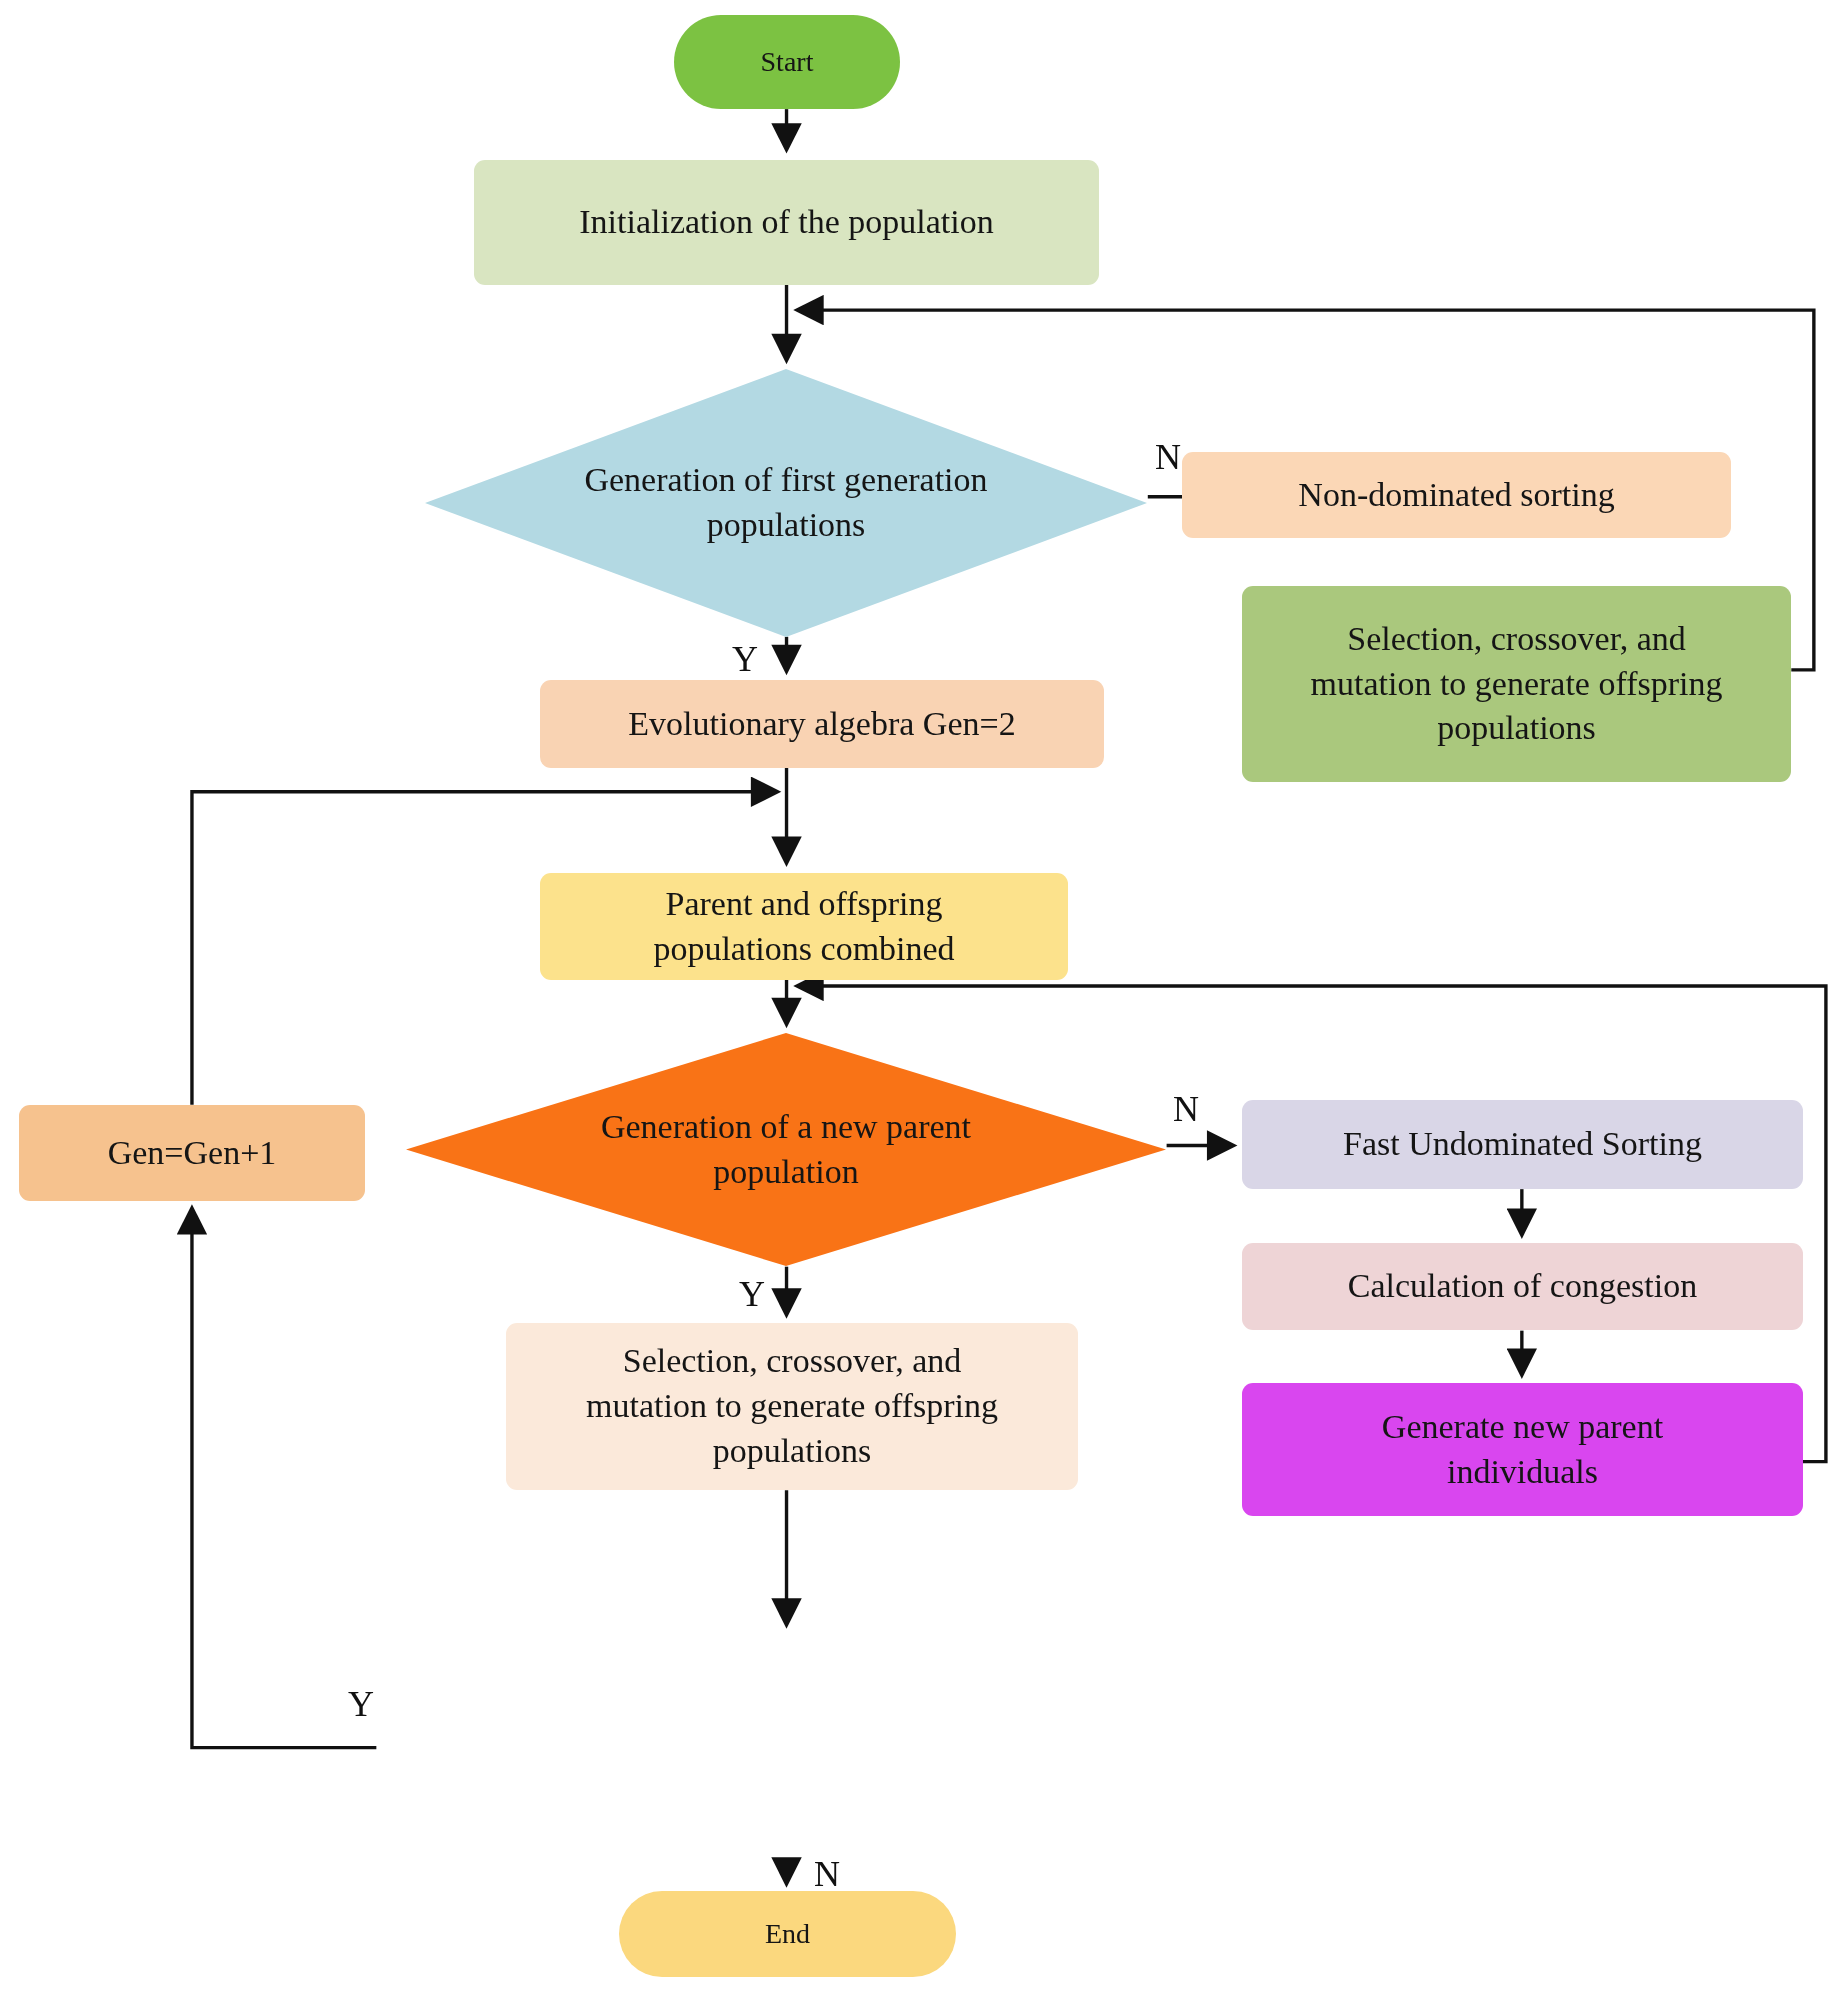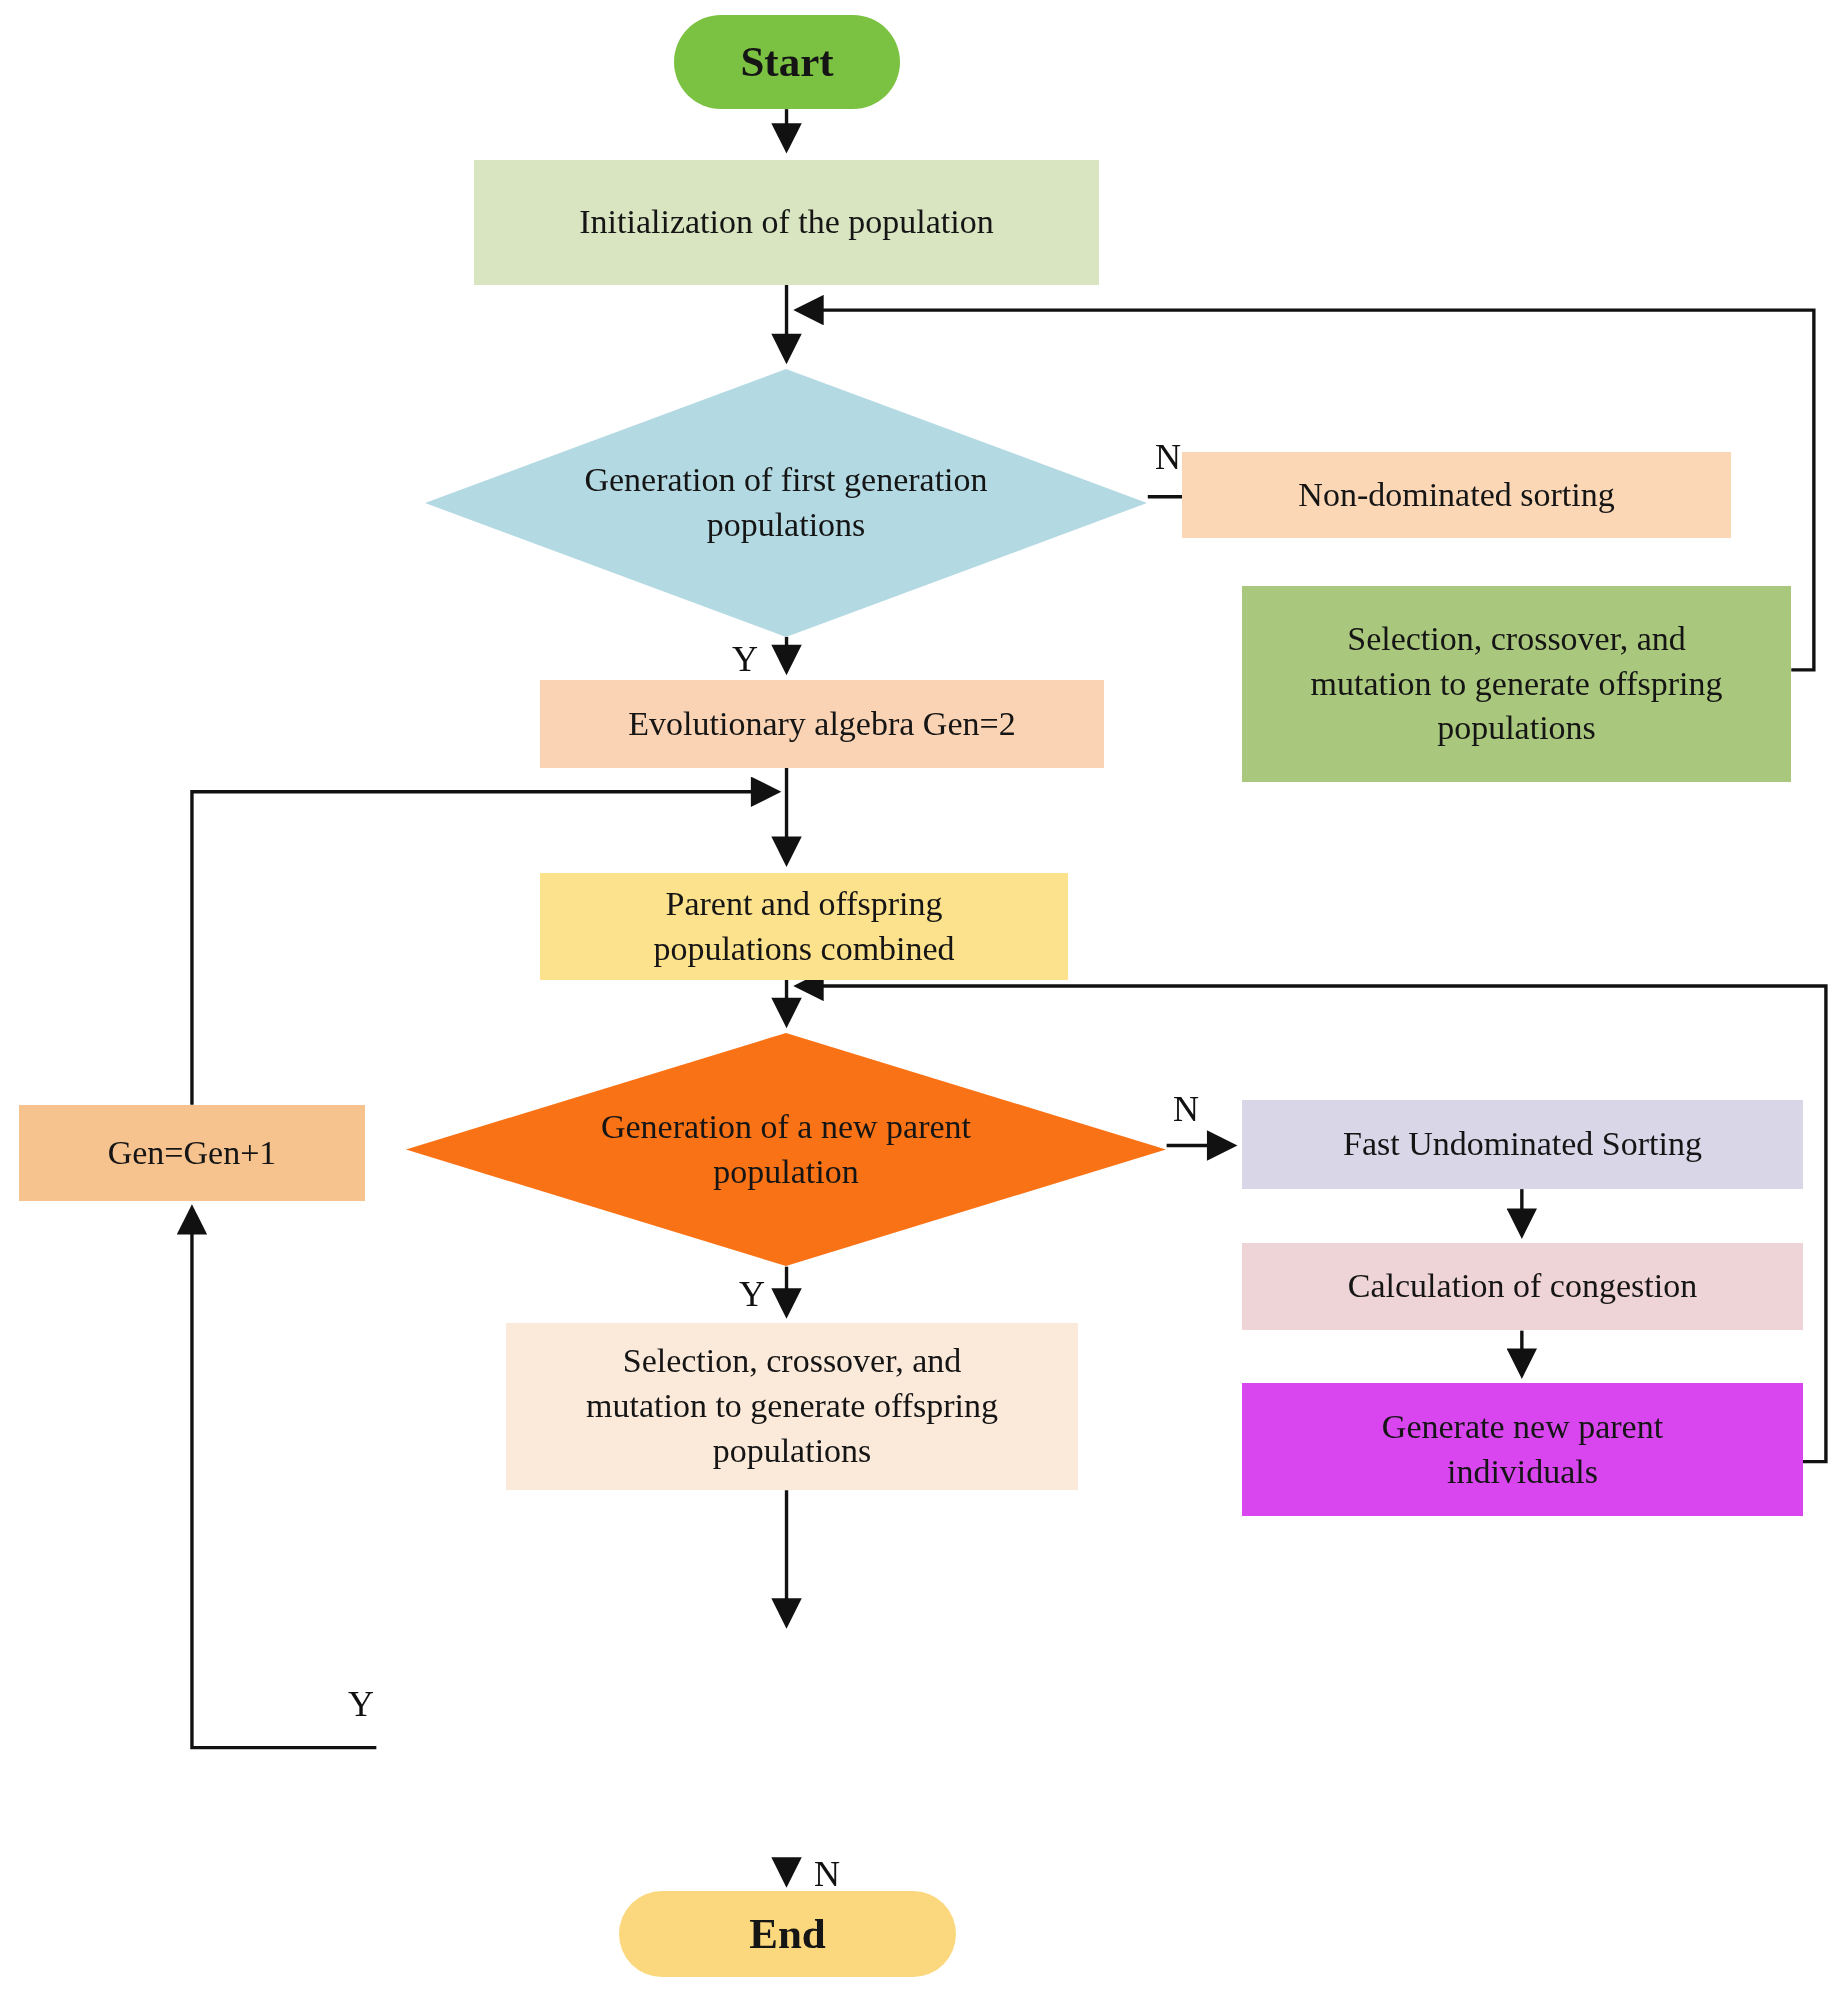--- a/index.html
+++ b/index.html
@@ -12,22 +12,23 @@
     overflow:hidden;
   }
   #edges{position:absolute;left:0;top:0;width:1841px;height:2005px;}
   .node{
     position:absolute;
     display:flex;align-items:center;justify-content:center;
     text-align:center;
     white-space:pre-line;
     font-size:34px;line-height:1.32;
     box-sizing:border-box;
+    border-radius:11px;
   }
-  .pill{border-radius:47px;font-size:43px;font-weight:bold;}
+  .pill{border-radius:47px;font-size:28px;}
   .diamond{
     clip-path:polygon(50% 0,100% 50%,50% 100%,0 50%);
   }
   .edge-label{
     position:absolute;
     font-size:36px;line-height:1;
     font-family:"Liberation Serif","DejaVu Serif",serif;
     color:#111;
   }
 </style>

